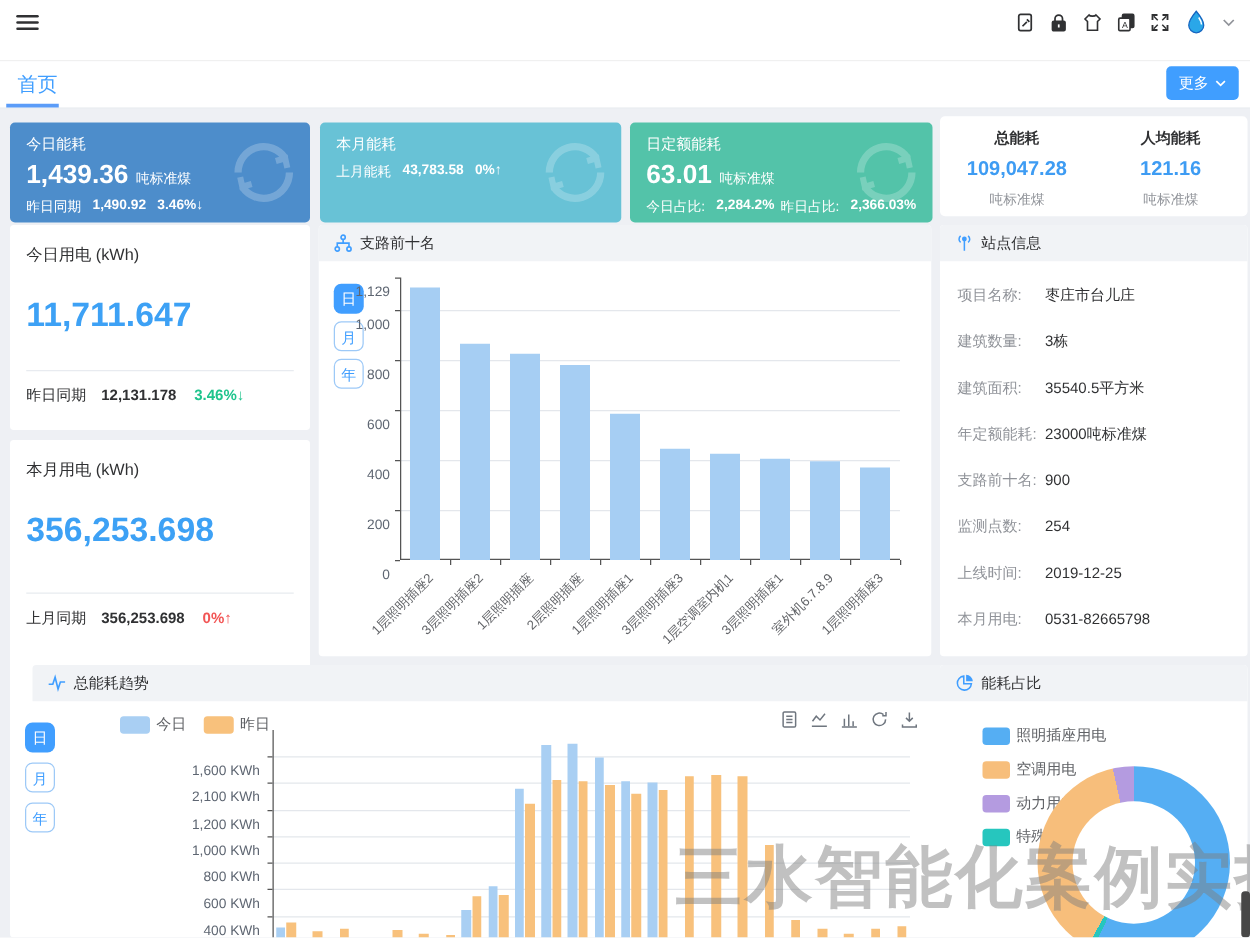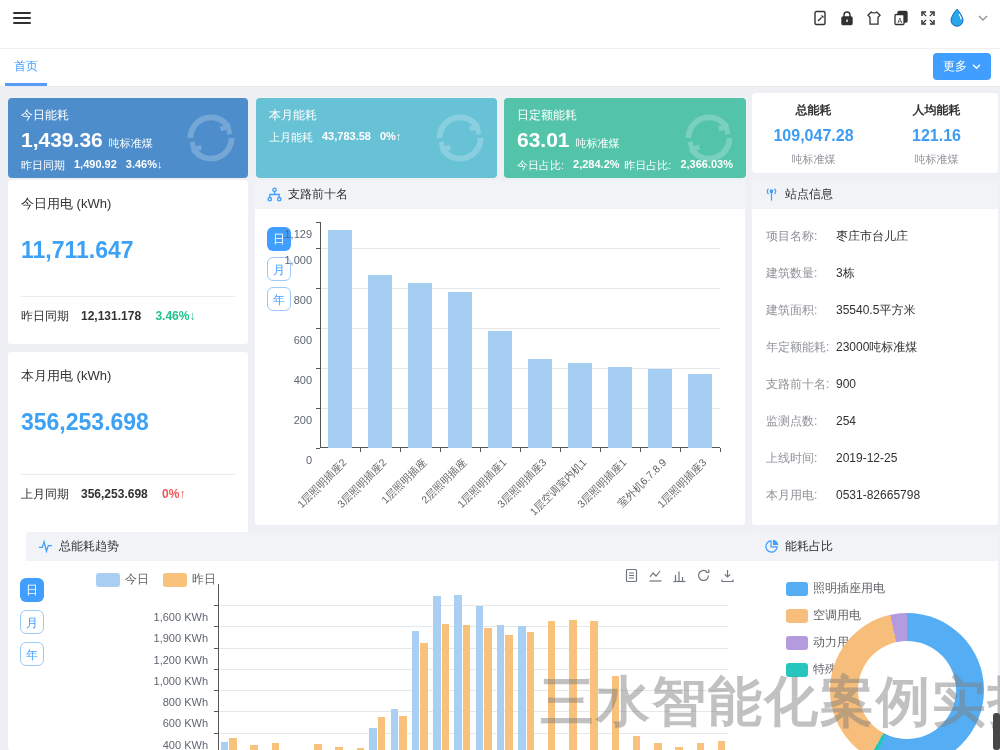--- a/index.html
+++ b/index.html
@@ -6,21 +6,21 @@
   .app{position:relative;width:1000px;height:750px;overflow:hidden;background:#eef0f4;
        font-family:"Liberation Sans","DejaVu Sans",sans-serif;color:#303133;}
   
   .navbar{position:absolute;top:0;left:0;width:1000px;height:48px;background:#fff;border-bottom:1px solid #f0f0f0;}
   .hamburger{position:absolute;left:13px;top:12px;width:18px;height:14px;cursor:pointer;}
   .hamburger span{display:block;height:2px;background:#303133;margin-bottom:3px;border-radius:1px;}
   .nav-icons{position:absolute;right:12px;top:8px;display:flex;align-items:center;gap:11px;}
   .nav-icons svg{display:block;}
   
   .tabbar{position:absolute;top:49px;left:0;width:1000px;height:37px;background:#fff;border-bottom:1px solid #e6e9ee;}
-  .tab-home{position:absolute;left:14px;top:9px;font-size:12px;color:#409EFF;cursor:pointer;}
+  .tab-home{position:absolute;left:14px;top:9px;font-size:16px;color:#409EFF;cursor:pointer;}
   .tab-underline{position:absolute;left:5px;bottom:0;width:42px;height:3px;background:#5B9CF8;}
   .more-btn{position:absolute;right:9px;top:4px;height:27px;padding:0 10px;background:#409EFF;color:#fff;
             font-size:12px;border-radius:4px;display:flex;align-items:center;gap:5px;cursor:pointer;}
   
   .kpi-card{position:absolute;top:98px;height:80px;border-radius:4px;color:#fff;overflow:hidden;}
   .kpi-title{margin:9px 0 0 13px;font-size:12px;}
   .kpi-value-row{margin:4px 0 0 13px;}
   .kpi-value{font-size:21px;font-weight:bold;}
   .kpi-unit{font-size:11px;margin-left:6px;}
   .kpi-sub{margin:6px 13px 0 13px;font-size:11px;display:flex;}
@@ -32,21 +32,21 @@
   .stat-col{flex:1;text-align:center;}
   .stat-label{font-size:12px;font-weight:bold;margin-top:9px;color:#303133;}
   .stat-value{font-size:16px;font-weight:bold;color:#3E9CF3;margin-top:8px;}
   .stat-unit{font-size:11px;color:#909399;margin-top:7px;}
   
   .panel{position:absolute;background:#fff;border-radius:3px;}
   .panel-header{height:29px;background:#f1f3f6;display:flex;align-items:center;padding-left:12px;gap:6px;
                 font-size:12px;color:#303133;border-radius:3px 3px 0 0;}
   
   .usage-title{padding:15px 0 0 13px;font-size:13px;color:#303133;}
-  .usage-value{margin:24px 0 0 13px;font-size:23px;font-weight:bold;color:#3DA1F5;}
+  .usage-value{margin:24px 0 0 13px;font-size:27px;font-weight:bold;color:#3DA1F5;}
   .usage-divider{position:absolute;left:13px;right:13px;height:1px;background:#e8ebf0;}
   .usage-sub{position:absolute;left:13px;font-size:12px;color:#303133;}
   .usage-sub .b{font-weight:bold;margin-left:12px;}
   .usage-sub .pct{font-weight:bold;margin-left:11px;}
   
   .pbtn{position:absolute;width:24px;height:24px;border-radius:6px;font-size:12px;line-height:24px;text-align:center;cursor:pointer;box-sizing:border-box;}
   .pbtn.active{background:#409EFF;color:#fff;}
   .pbtn.idle{background:#fff;border:1px solid #9DC9F7;color:#409EFF;}
   
   .plot{position:absolute;}
@@ -347,21 +347,21 @@
         <div class="pbtn active" style="left: 12px; top: 46px;">日</div>
         <div class="pbtn idle" style="left: 12px; top: 78px;">月</div>
         <div class="pbtn idle" style="left: 12px; top: 110px;">年</div>
       </div>
     <div class="plot" id="trend-plot" style="left:210px;top:52px;width:510px;height:191px;overflow:visible;">
         <div class="gridline" style="top: 21.2222px;"></div>
         <div class="ytick-mark" style="left: -4px; top: 21.2222px;"></div>
         <div class="ytick-label" style="left: -68px; top: 15.2222px;">1,600 KWh</div>
         <div class="gridline" style="top: 42.4444px;"></div>
         <div class="ytick-mark" style="left: -4px; top: 42.4444px;"></div>
-        <div class="ytick-label" style="left: -68px; top: 36.4444px;">1,900 KWh</div>
+        <div class="ytick-label" style="left: -68px; top: 36.4444px;">2,100 KWh</div>
         <div class="gridline" style="top: 63.6667px;"></div>
         <div class="ytick-mark" style="left: -4px; top: 63.6667px;"></div>
         <div class="ytick-label" style="left: -68px; top: 57.6667px;">1,200 KWh</div>
         <div class="gridline" style="top: 84.8889px;"></div>
         <div class="ytick-mark" style="left: -4px; top: 84.8889px;"></div>
         <div class="ytick-label" style="left: -68px; top: 78.8889px;">1,000 KWh</div>
         <div class="gridline" style="top: 106.111px;"></div>
         <div class="ytick-mark" style="left: -4px; top: 106.111px;"></div>
         <div class="ytick-label" style="left: -68px; top: 100.111px;">800 KWh</div>
         <div class="gridline" style="top: 127.333px;"></div>

